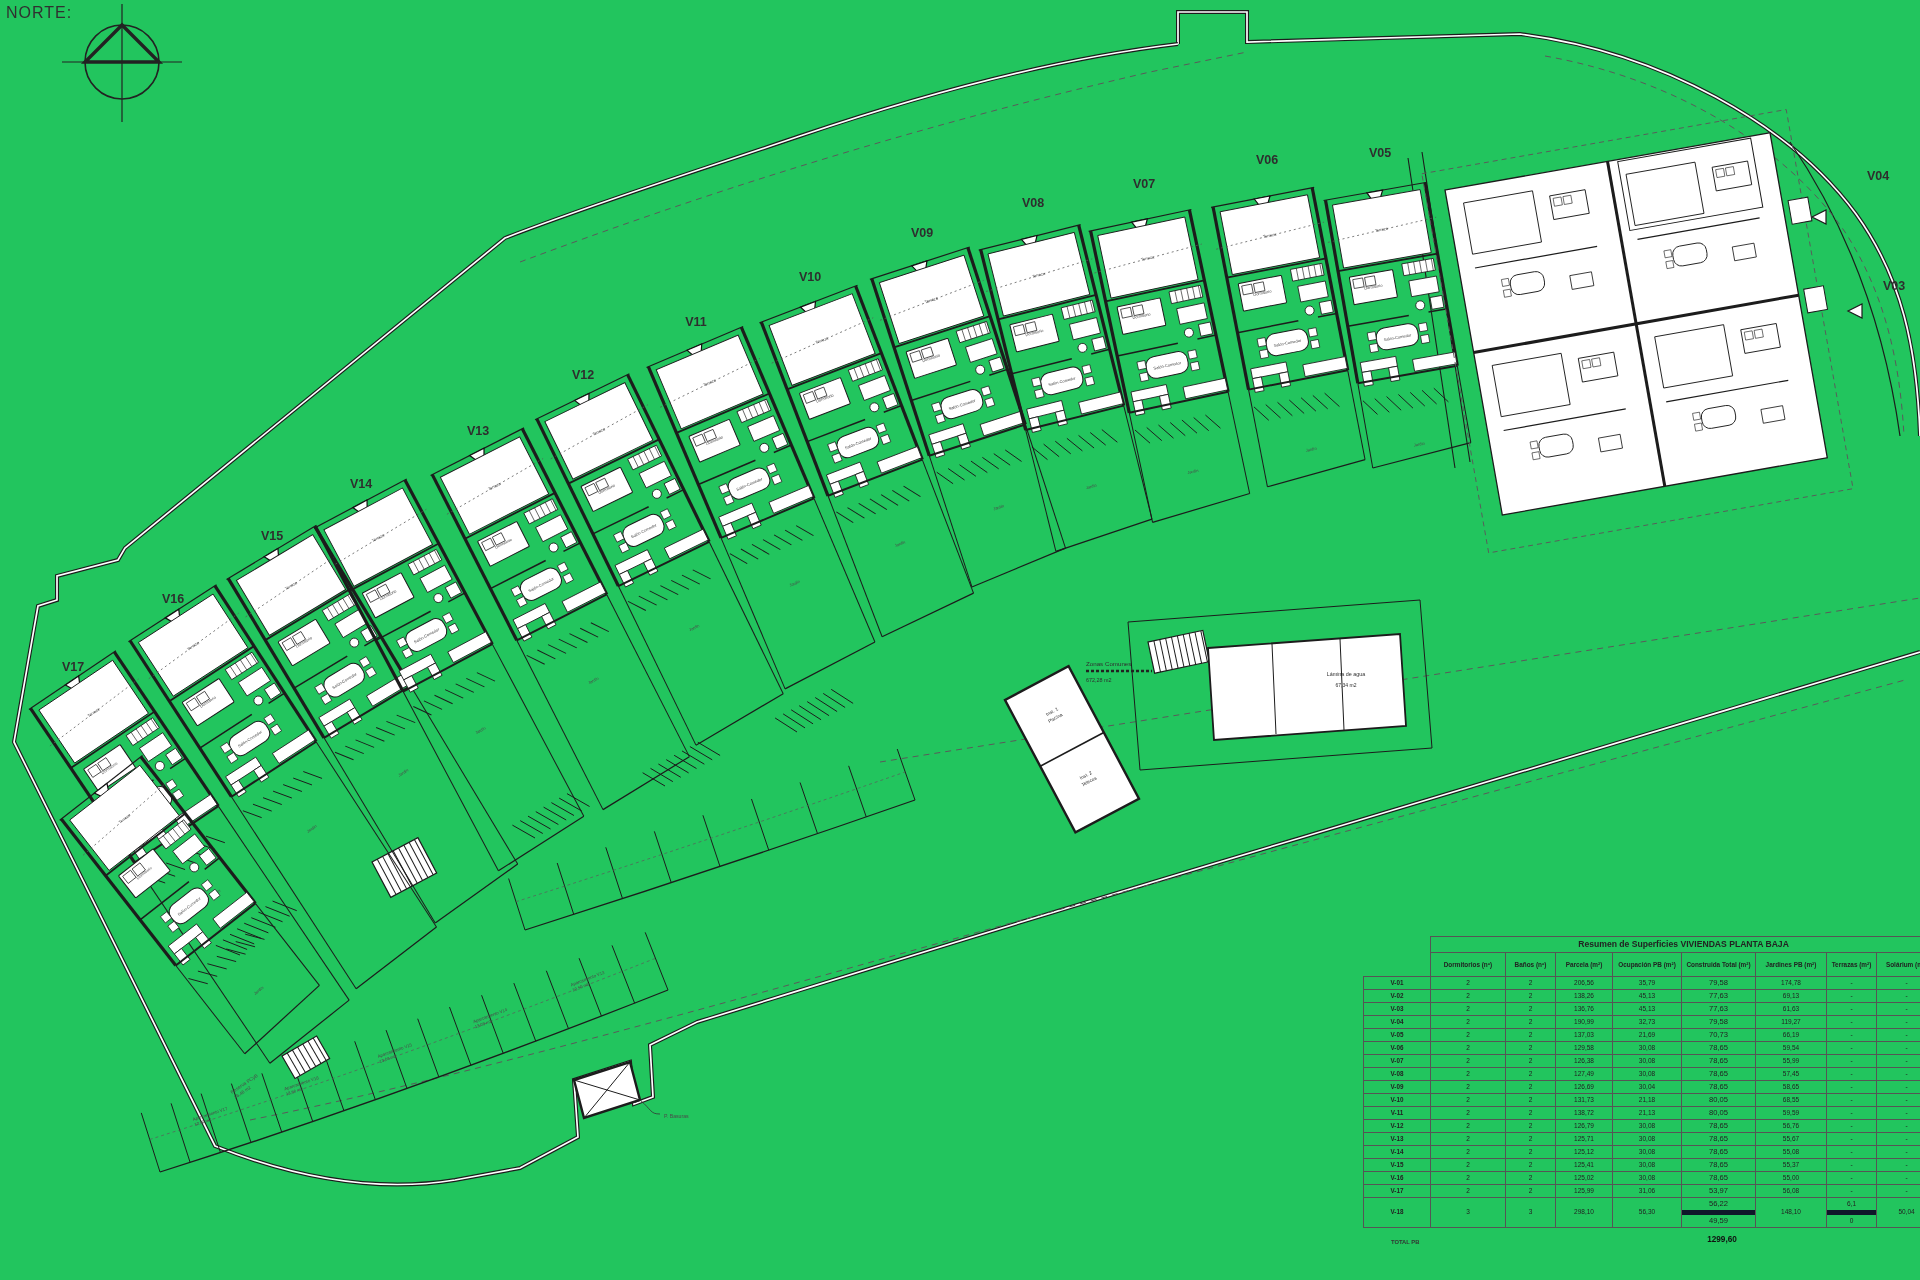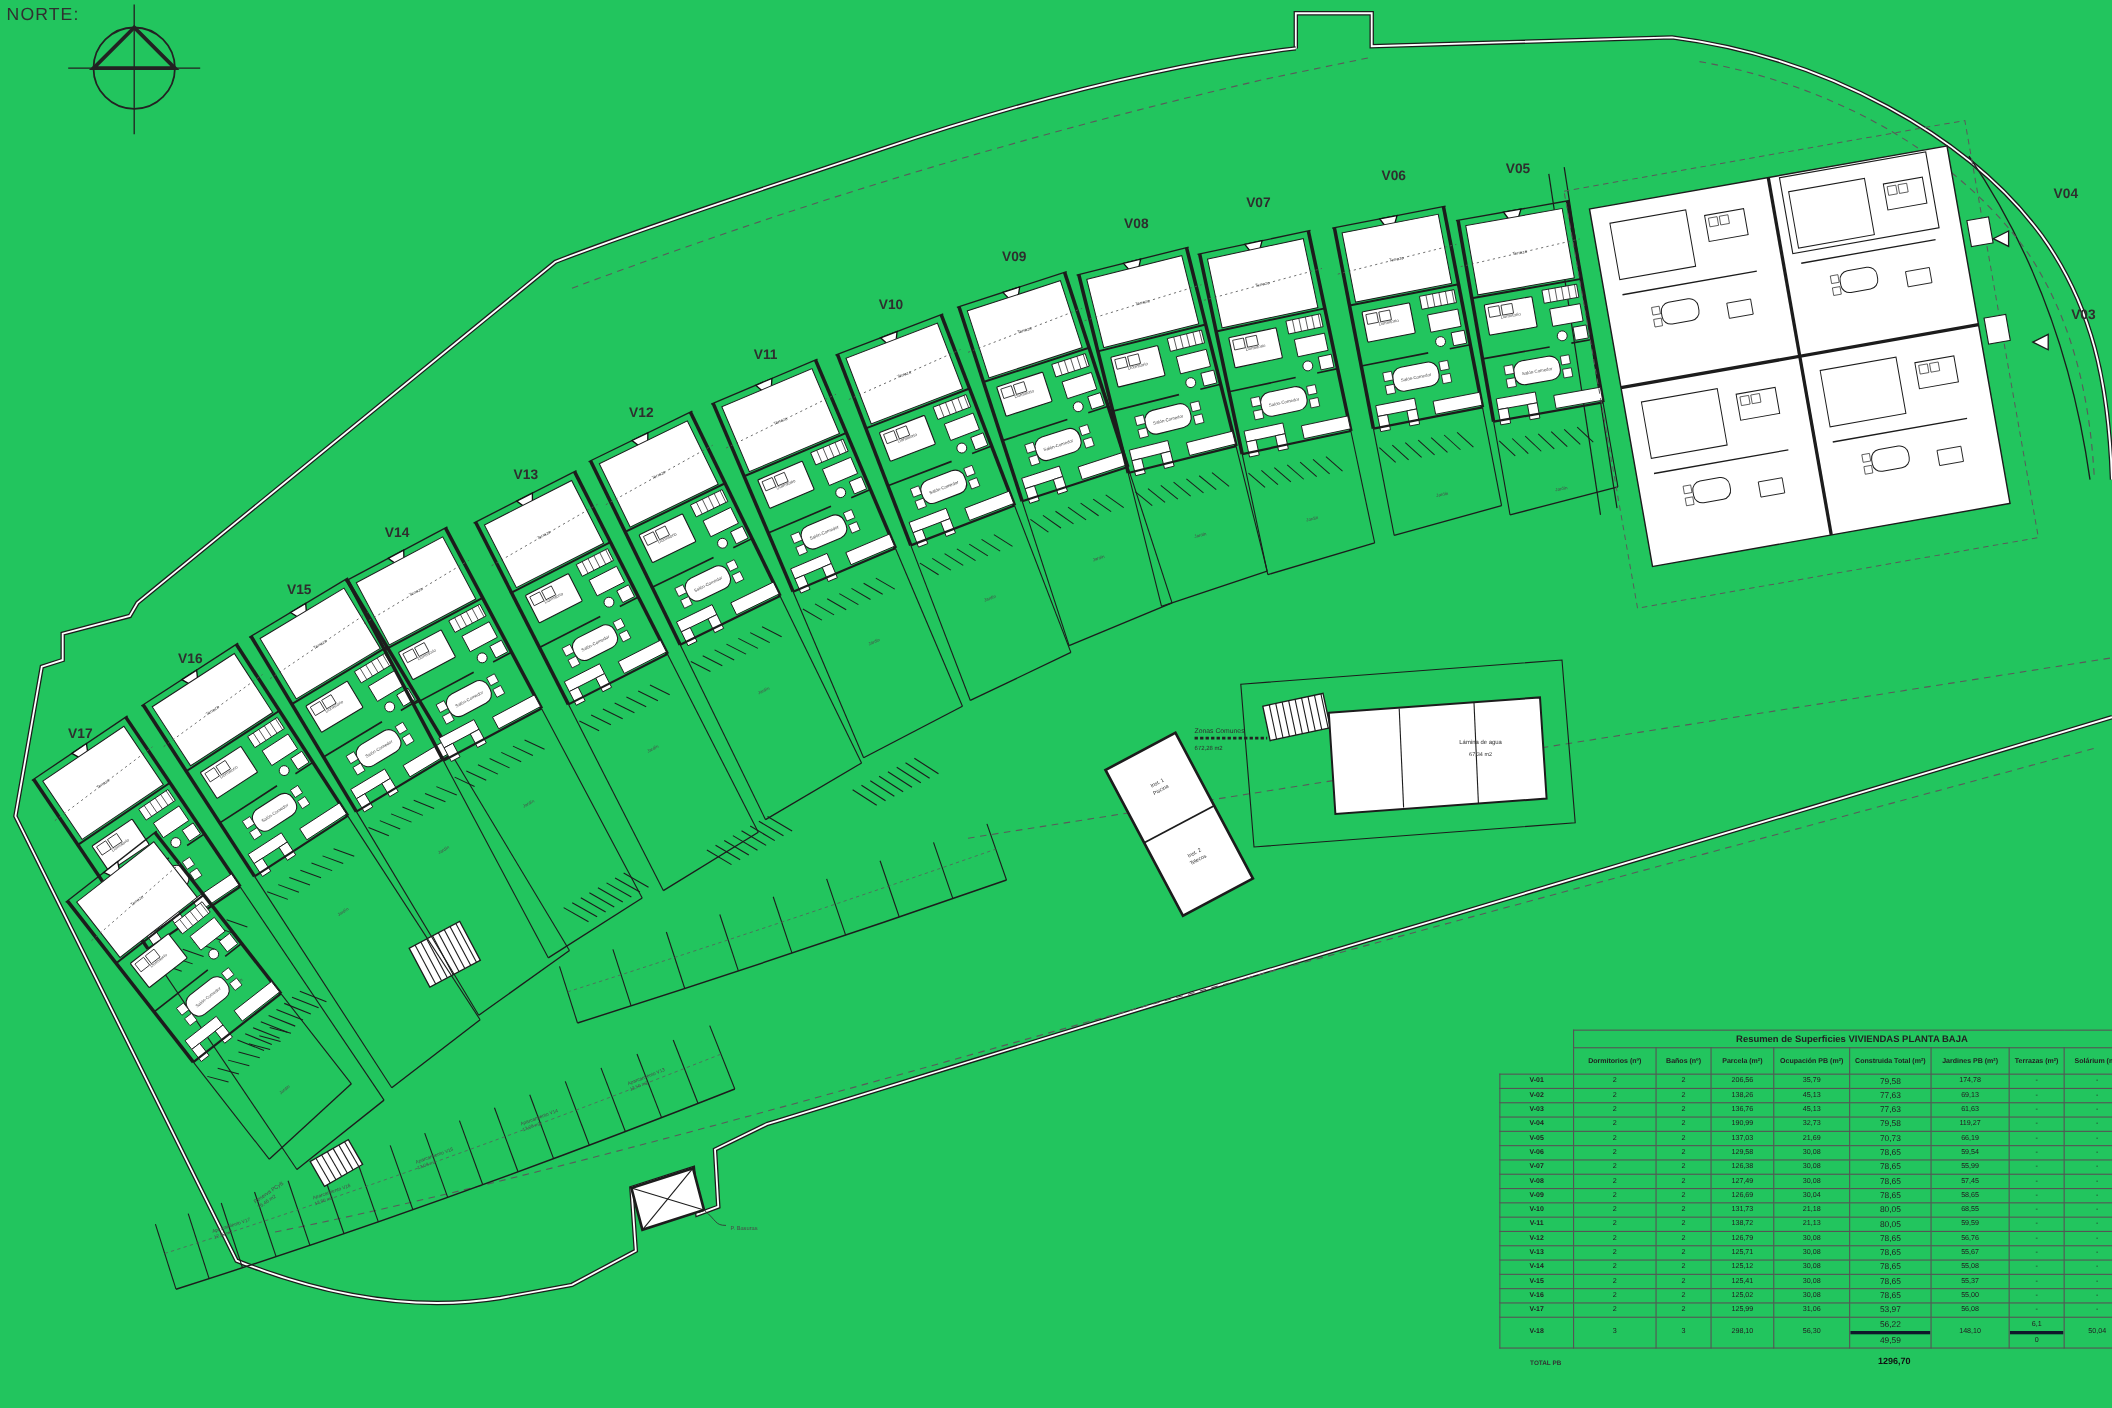--- a/index.html
+++ b/index.html
@@ -13,21 +13,21 @@
   table.sum{border-collapse:collapse;table-layout:fixed;width:573px;font-size:6.5px;color:#222;}
   table.sum td,table.sum th{border:1px solid #555;text-align:center;vertical-align:middle;
       padding:0;height:12px;line-height:1.05;overflow:hidden;white-space:nowrap;}
   table.sum th{font-size:6.4px;font-weight:700;}
   table.sum .title-cell{font-size:8.6px;font-weight:700;height:15px;}
   table.sum .hdr td,table.sum .hdr th{height:23px;white-space:normal;line-height:1.1;}
   table.sum .blank{border:none;background:transparent;}
   table.sum .rowlab{font-weight:700;font-size:6.3px;}
   table.sum .constr{font-weight:400;font-size:7.6px;}
   table.sum .stack div{height:12px;line-height:12px;}
-  table.sum .stack div:first-child{border-bottom:3px solid #0f172a;}
+  table.sum .stack div:first-child{border-bottom:5px solid #0f172a;}
   .totalrow{position:relative;height:18px;margin-top:7px;font-weight:700;}
   .totalrow .tlab{position:absolute;left:28px;top:4px;font-size:5.8px;color:#333;}
   .totalrow .tval{position:absolute;left:322px;top:0;width:74px;text-align:center;
                   font-size:8.2px;color:#111;}
 </style>
 </head>
 <body>
 
 <div class="sheet">
   <svg id="plan" viewBox="0 0 1920 1280" width="1920" height="1280">
@@ -1192,16 +1192,16 @@
             <td class=" stack" style="height: 25px;">
               <div>6,1</div>
               <div>0</div>
             </td>
             <td style="height: 25px;">50,04</td>
           </tr>
         </tbody>
     </table>
     <div class="totalrow">
       <span class="tlab">TOTAL PB</span>
-      <span class="tval">1296,70</span>
+      <span class="tval">1299,60</span>
     </div>
   </div>
 </div>
 
 </body></html>

